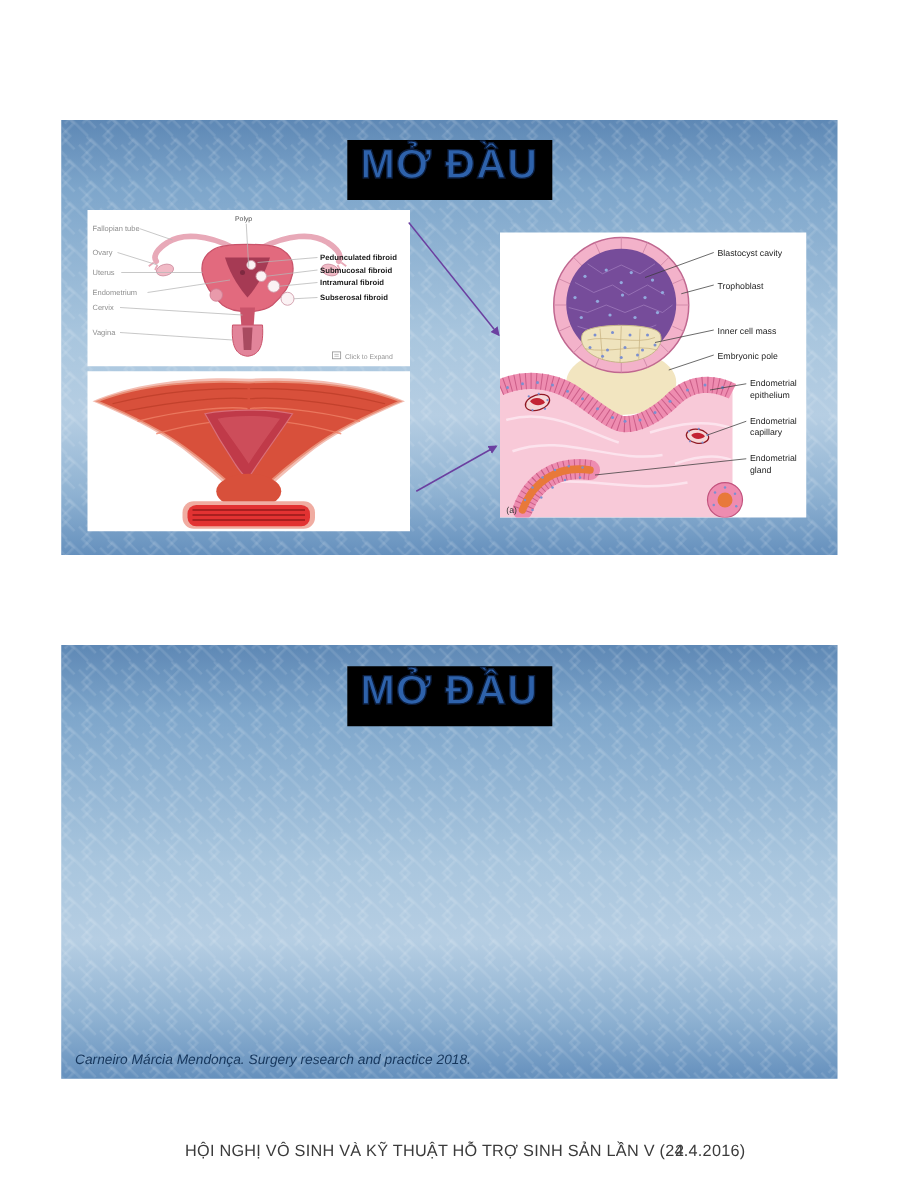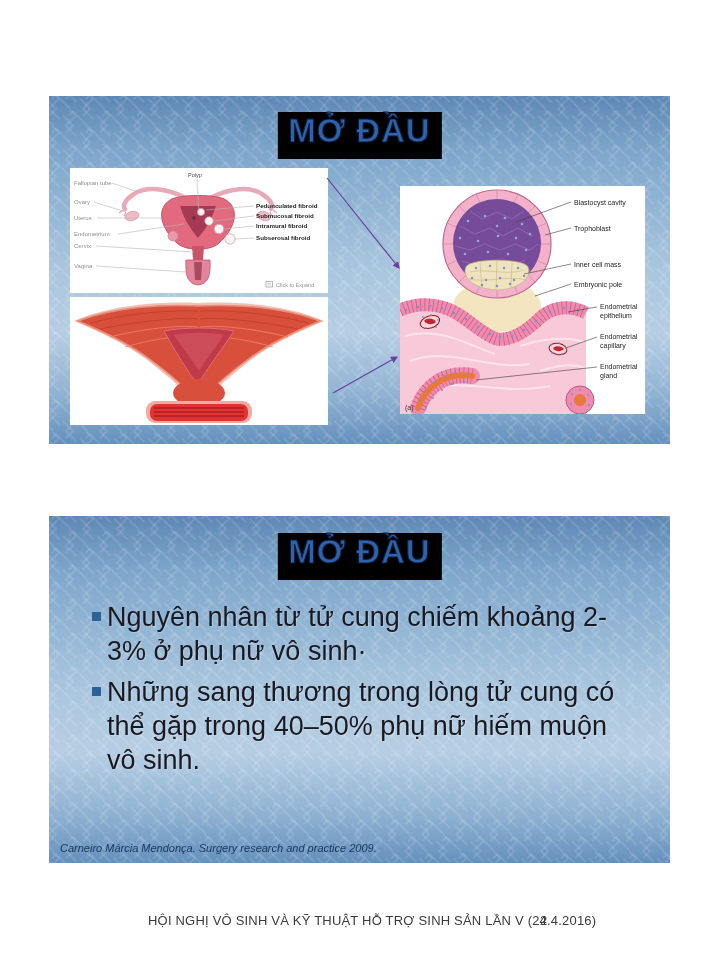--- a/index.html
+++ b/index.html
@@ -318,31 +318,18 @@
         </g>
       </pattern>
     </defs>
     <rect width="621" height="347" fill="url(#fret2)"></rect>
   </svg>
 
   <div class="title-box">
     <span class="title-text">MỞ ĐẦU</span>
   </div>
 
-  <div class="bullets">
-    <div class="bullet-item">
-      <span class="bullet-square"></span>
-      <div class="bullet-text">Nguyên nhân từ tử cung chiếm khoảng 2-
-3% ở phụ nữ vô sinh·</div>
-    </div>
-    <div class="bullet-item">
-      <span class="bullet-square"></span>
-      <div class="bullet-text">Những sang thương trong lòng tử cung có
-thể gặp trong 40–50% phụ nữ hiếm muộn
-vô sinh.</div>
-    </div>
-  </div>
-
-  <div class="citation">Carneiro Márcia Mendonça. Surgery research and practice 2009.</div>
+
+  <div class="citation">Carneiro Márcia Mendonça. Surgery research and practice 2018.</div>
 </section>
 
 <div class="page-footer-text">HỘI NGHỊ VÔ SINH VÀ KỸ THUẬT HỖ TRỢ SINH SẢN LẦN V (24.4.2016)</div>
 <div class="page-number">2</div>
 
 </body></html>

